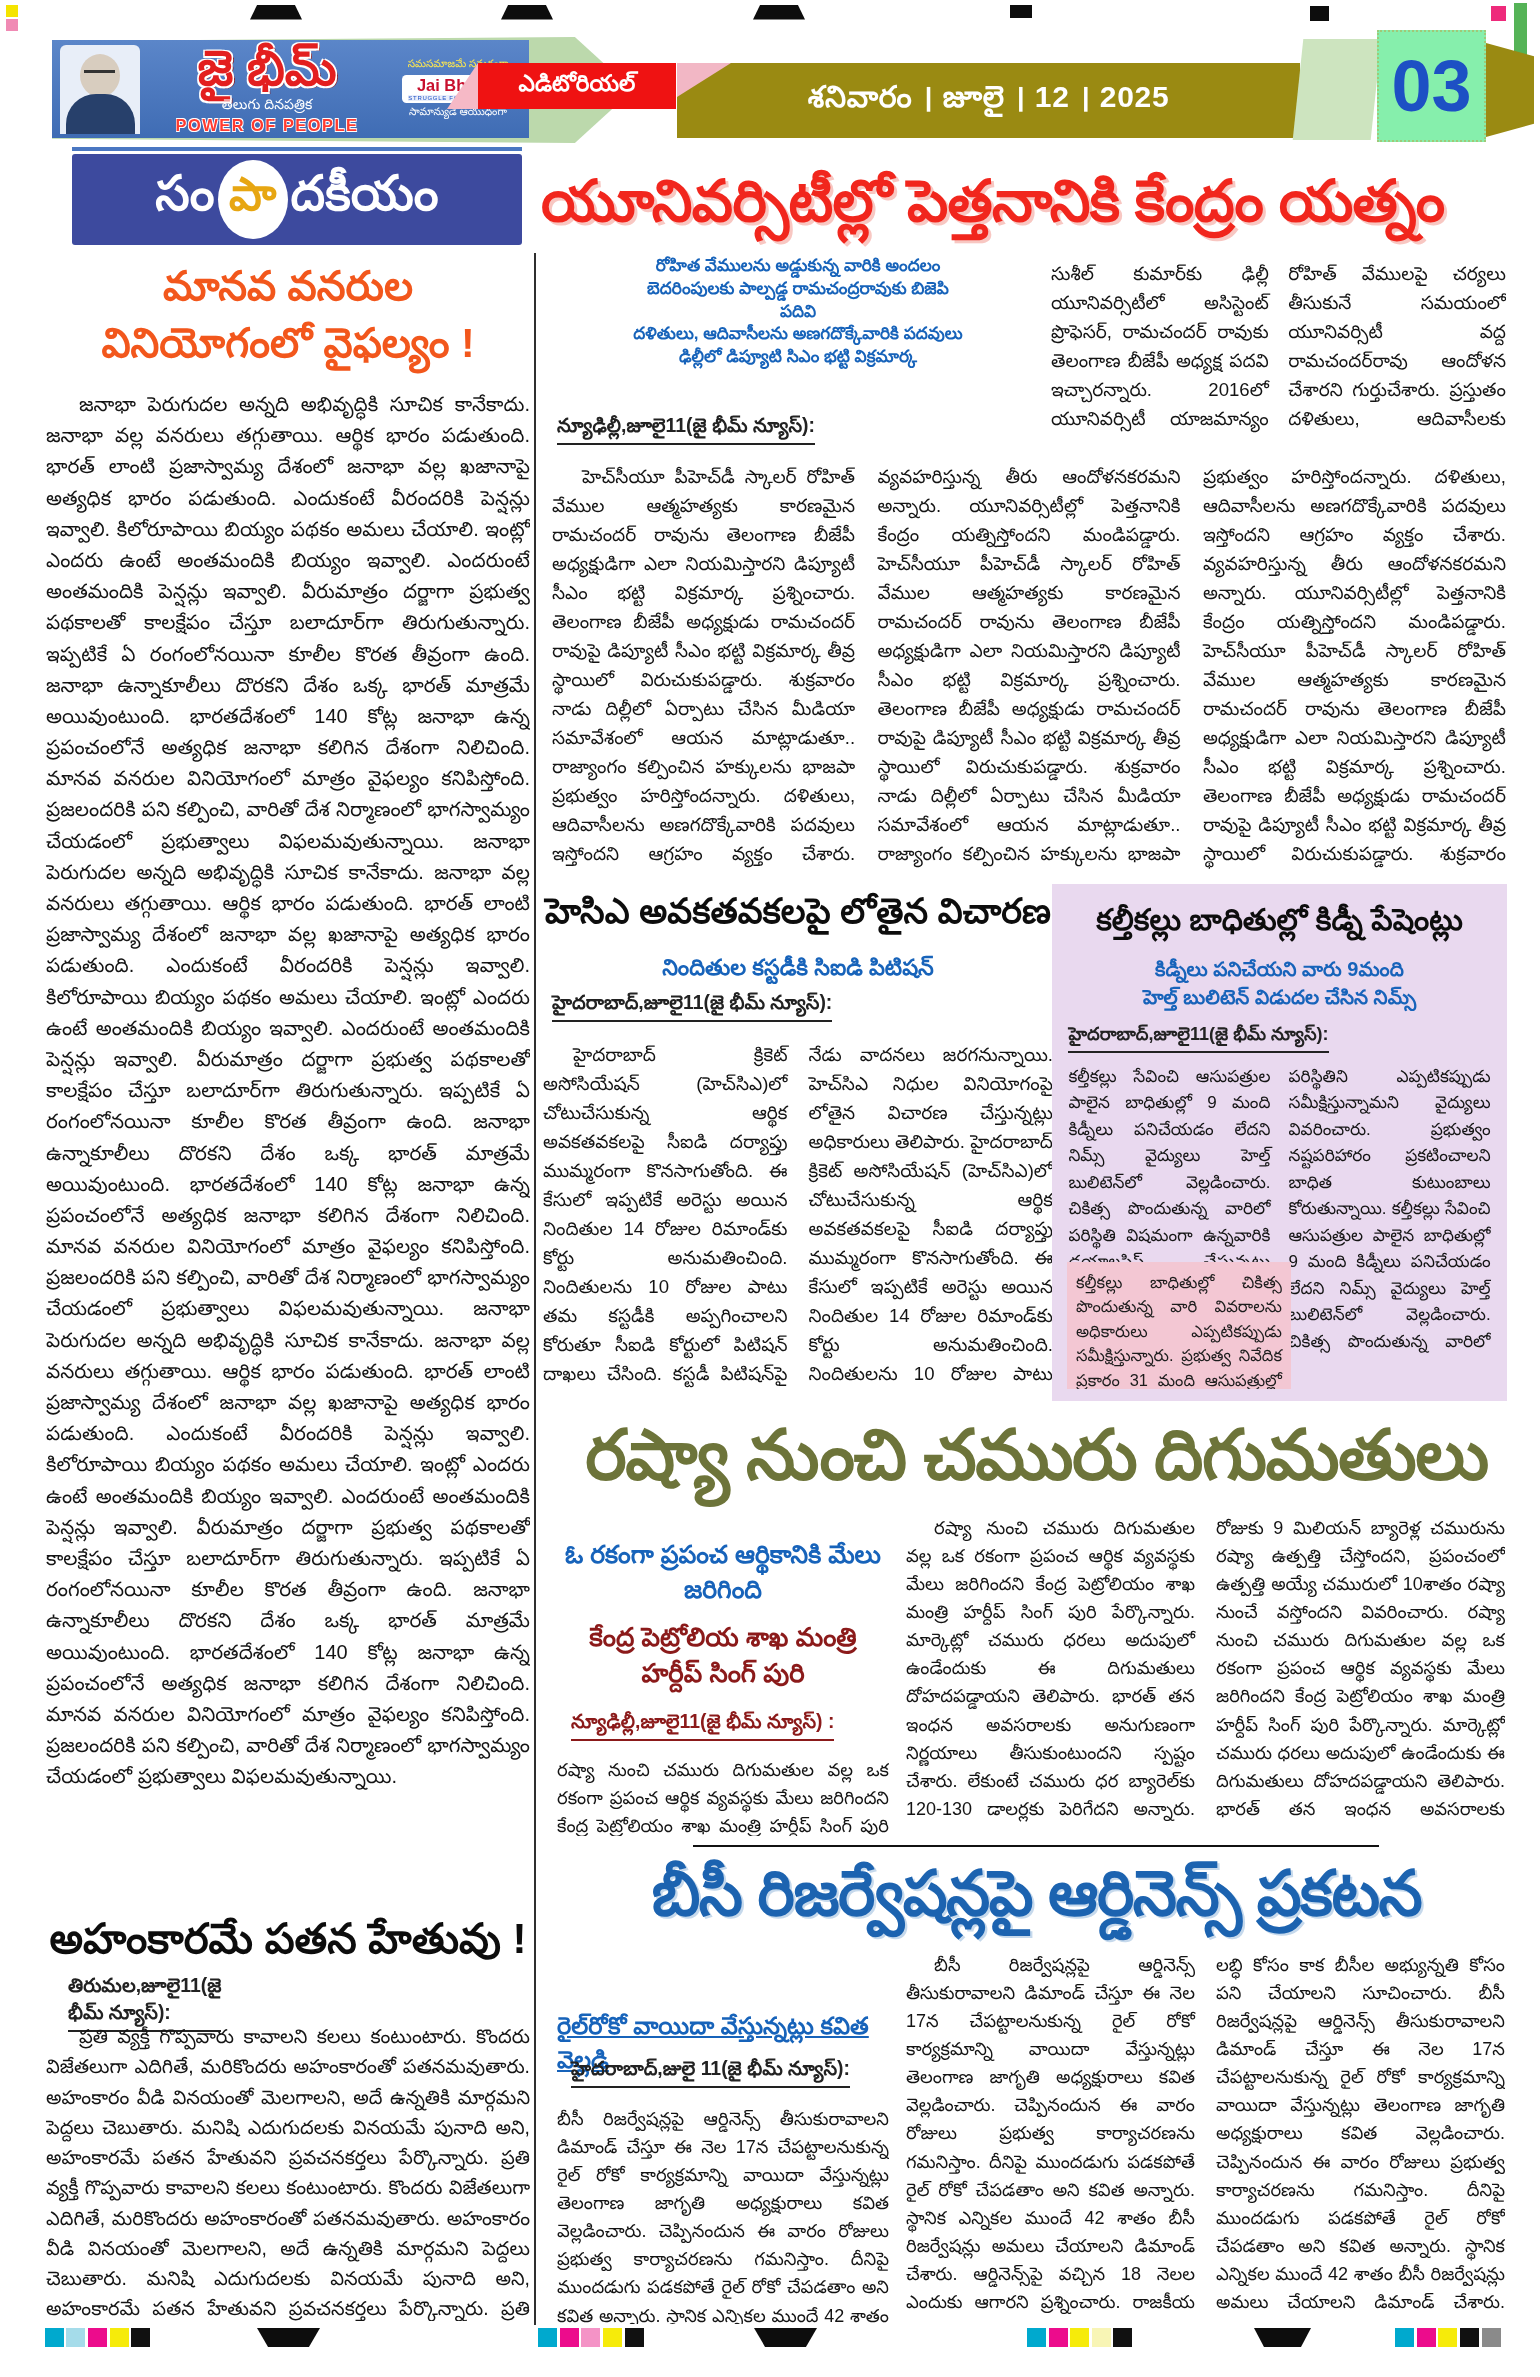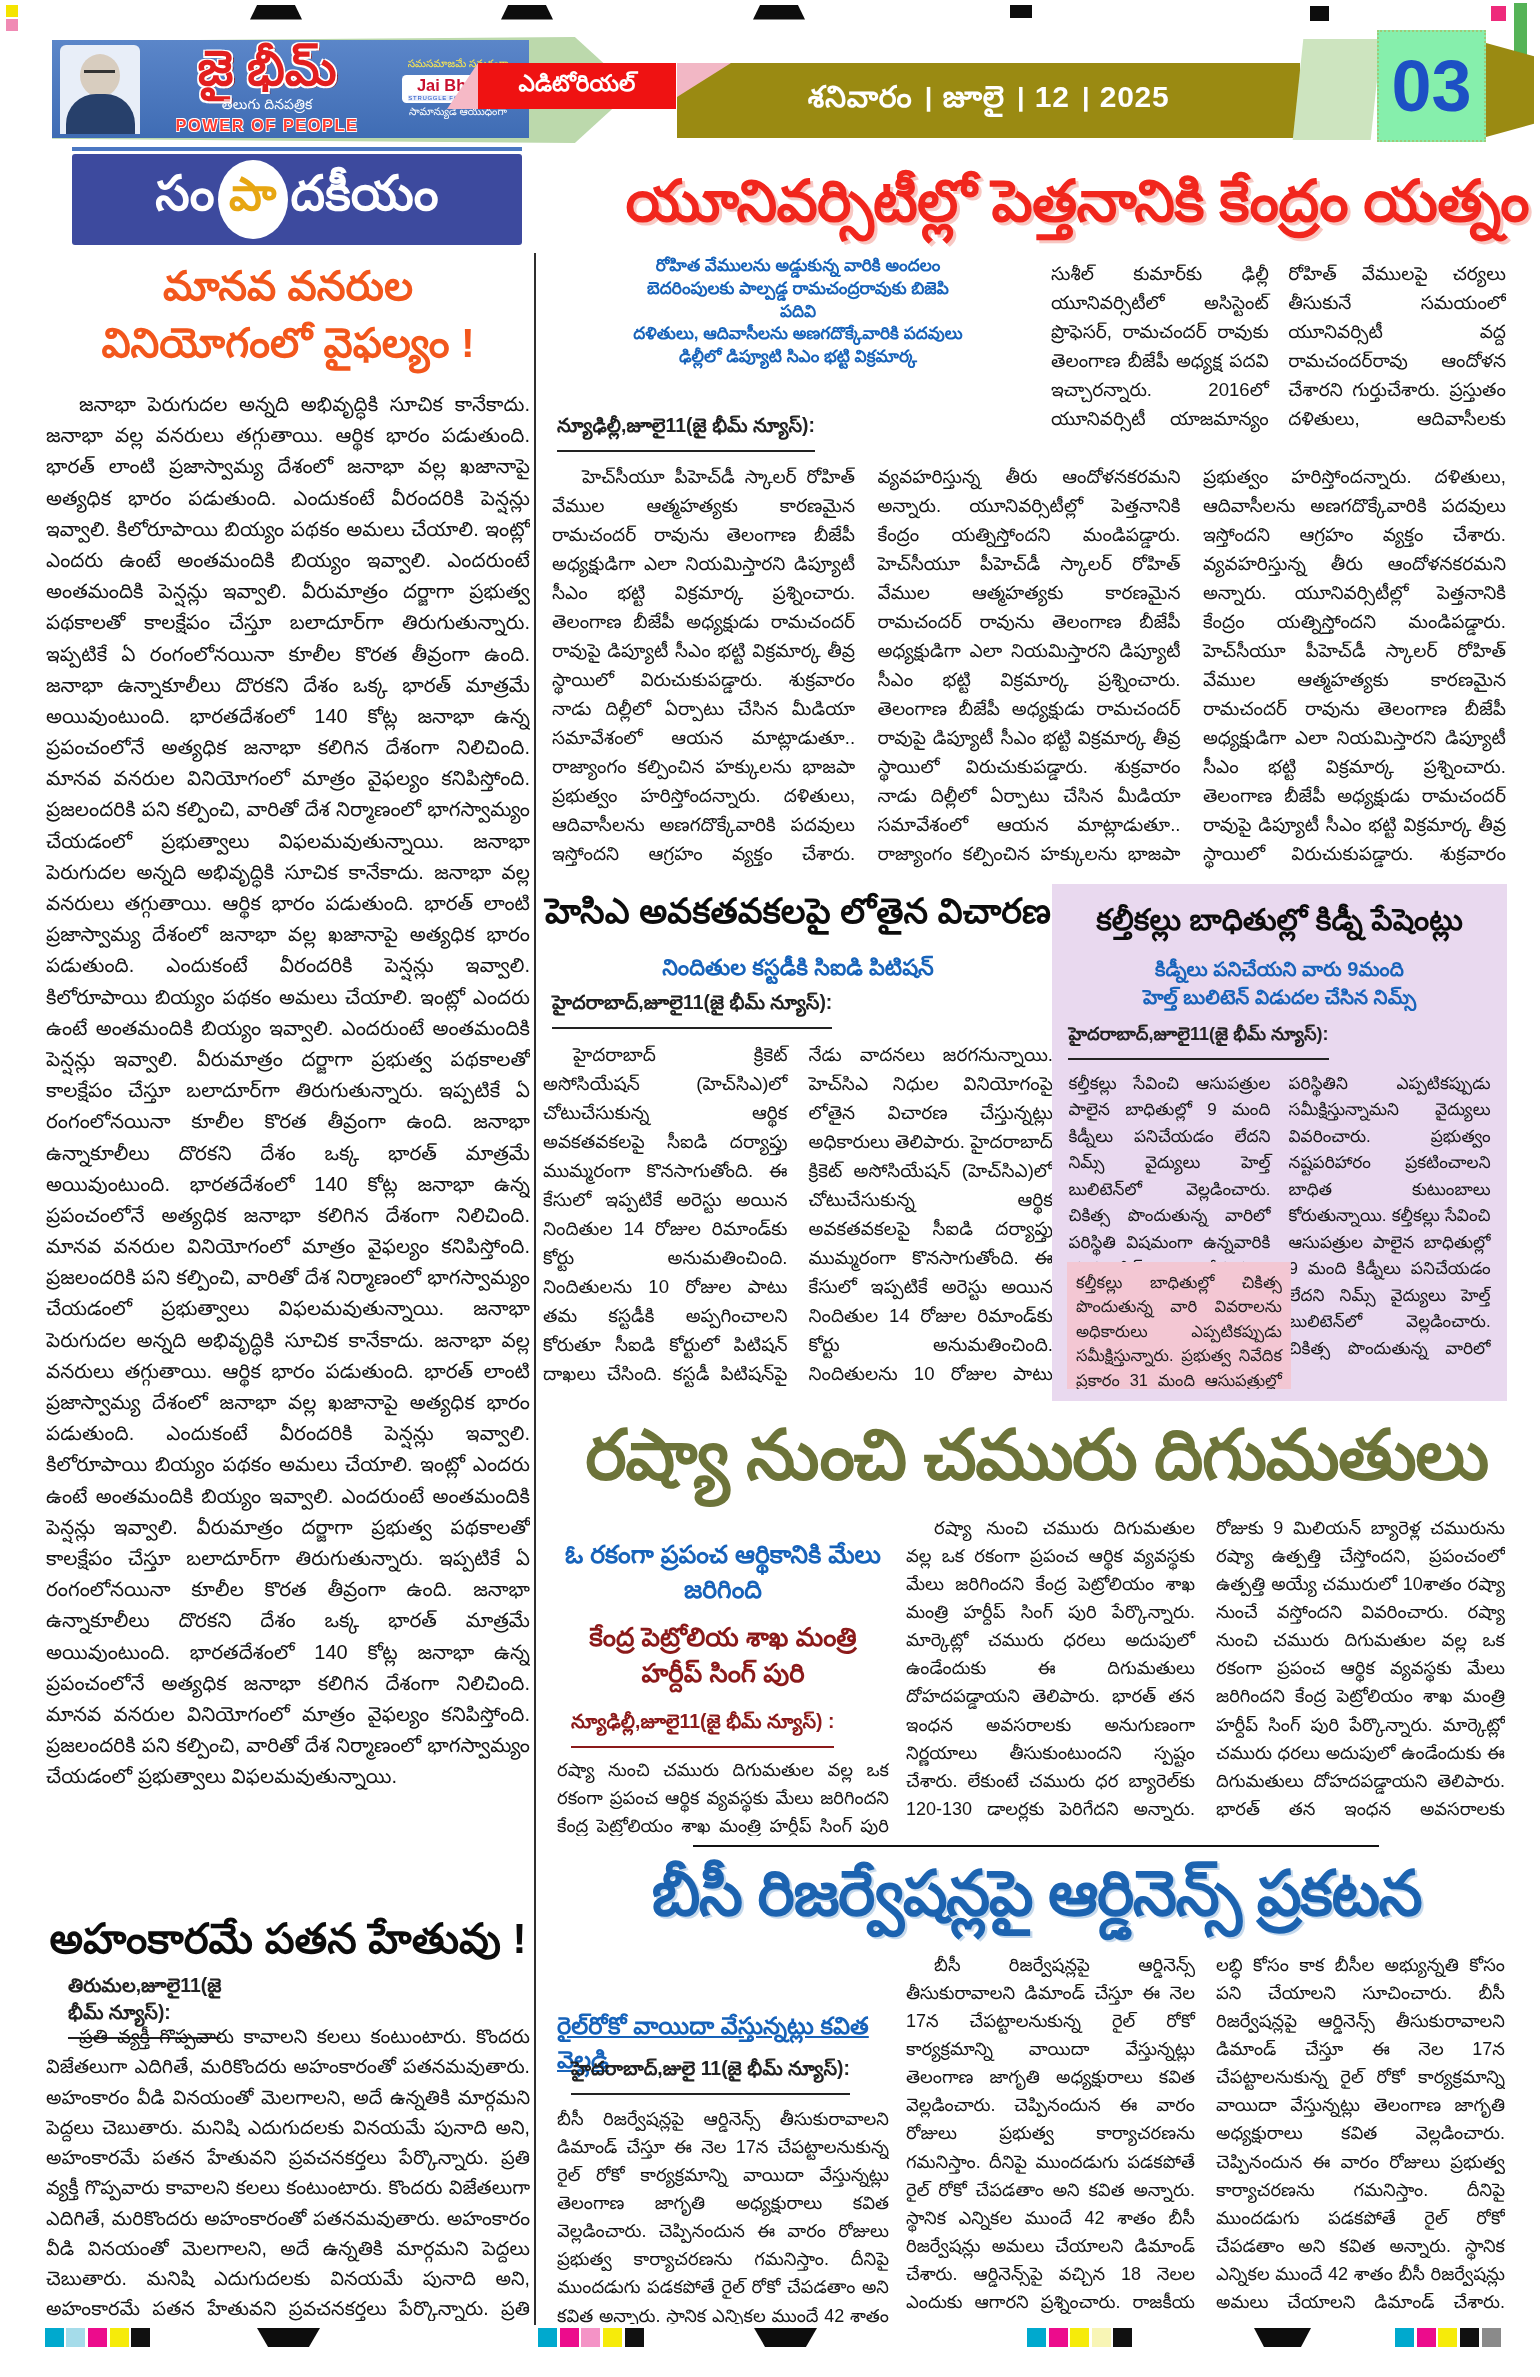--- a/index.html
+++ b/index.html
@@ -1,21 +1,21 @@
 <!DOCTYPE html>
 <html style="font-size:12px"><head>
 <meta charset="utf-8">
 <style>
   html,body{margin:0;padding:0;background:#ffffff;}
   #page{position:relative;width:1541px;height:2377px;background:#ffffff;overflow:hidden;
         font-family:"Liberation Sans","DejaVu Sans",sans-serif;color:#1c1c1c;border-radius:10px;}
   .abs{position:absolute;}
   .just{text-align:justify;text-justify:inter-word;overflow:hidden;line-height:1.56;color:#141414;}
   .dateline{display:inline-block;font-weight:bold;font-size:19.4px;color:#222;
-            border-bottom:2.2px solid #222;padding-bottom:9px;}
+            border-bottom:2.2px solid #222;padding-bottom:2px;}
   .deck-blue{color:#1763ba;font-weight:600;text-align:center;}
   .sq{position:absolute;width:19.4px;height:19.4px;}
   .trap{position:absolute;height:19.4px;background:#0d0d0d;clip-path:polygon(14% 0,86% 0,100% 100%,0 100%);}
   
   #ribbon{left:52px;top:37px;width:581px;height:106px;background:#bcd9ac;
           clip-path:polygon(0 4%,90% 0,100% 50%,90% 100%,0 96%);}
   #logo-box{left:52px;top:40px;width:477px;height:98px;
             background:linear-gradient(180deg,#5b86c9,#3f6cb4);display:flex;align-items:center;
             padding:0 7.5px;box-sizing:border-box;gap:7.5px;}
   #avatar{width:80px;height:89px;background:#e8eef8;border-radius:6px 6px 0 0;position:relative;overflow:hidden;flex:none;}
@@ -44,21 +44,21 @@
   #page-box{left:1377px;top:30px;width:109px;height:112px;background:#86efac;border:2.2px dotted #a0c878;box-sizing:border-box;
             display:flex;align-items:center;justify-content:center;font-size:72px;font-weight:800;color:#1d50c4;}
   #olive-tail{left:1486px;top:43px;width:48px;height:94px;background:#9a8a12;clip-path:polygon(0 0,100% 14%,100% 86%,0 100%);}
   
   #section-box{left:72px;top:154px;width:450px;height:91px;background:#3d4a9e;border-radius:3px;
                display:flex;align-items:center;justify-content:center;gap:3px;}
   .sec-part{font-size:49px;font-weight:800;color:#fff;}
   .sec-oval{width:70px;height:79px;background:#fff;border-radius:50%;display:flex;align-items:center;justify-content:center;
             font-size:46px;font-weight:800;color:#e7a612;}
   #main-headline{left:541px;top:155px;width:988px;height:95px;font-size:58px;font-weight:800;color:#f1261d;
-                 text-align:right;line-height:92px;text-shadow:3px 3px 0 #f8c7c2;letter-spacing:-0.7px;white-space:nowrap;}
+                 text-align:left;line-height:92px;text-shadow:3px 3px 0 #f8c7c2;letter-spacing:-0.7px;white-space:nowrap;}
   
   #edit-title{left:45px;top:258px;width:486px;text-align:center;font-size:41px;font-weight:700;color:#f2571c;line-height:1.38;}
   #edit-body{left:46px;top:389px;width:484px;height:1485px;font-size:20px;text-indent:33px;}
   #edit-closing{left:46px;top:1878px;width:484px;font-size:19.4px;font-weight:700;color:#111;}
   #tiru-headline{left:46px;top:1915px;width:484px;text-align:center;font-size:42px;font-weight:800;color:#0d0d0d;}
   #tiru-dateline{left:68px;top:1974px;}
   #tiru-body{left:46px;top:2021px;width:484px;height:300px;font-size:19.4px;text-indent:33px;}
   #v-rule{left:534px;top:253px;width:1.5px;height:2072px;background:#2f2f2f;}
   
   #uni-deck{left:552px;top:255px;width:492px;font-size:17px;line-height:1.34;}

